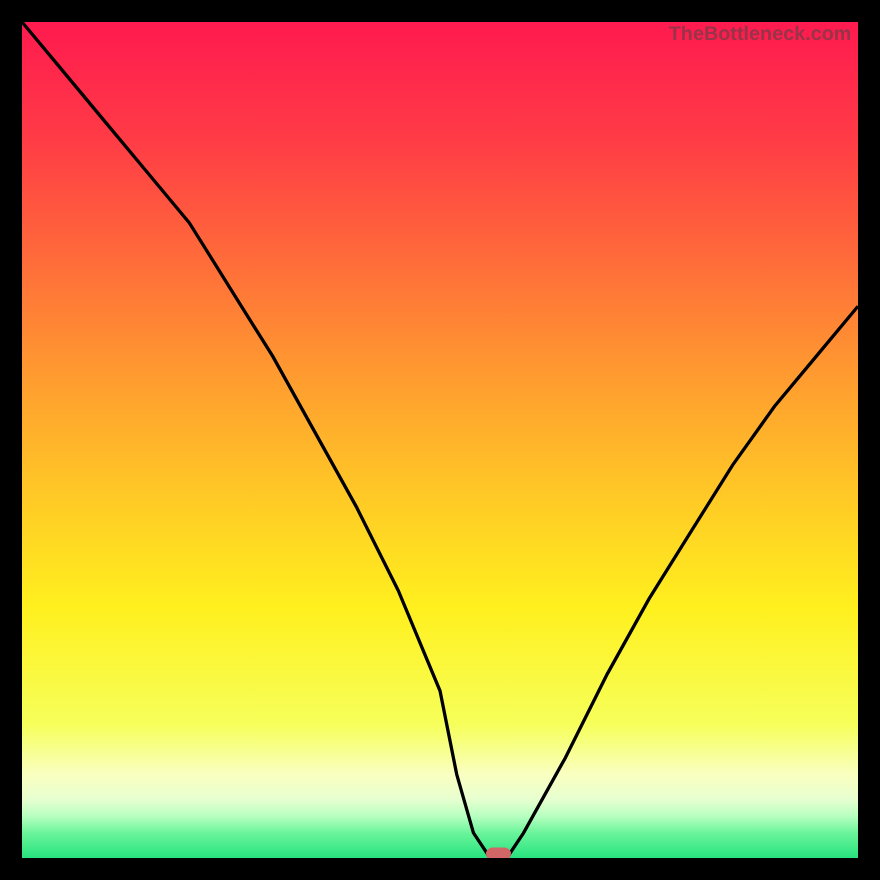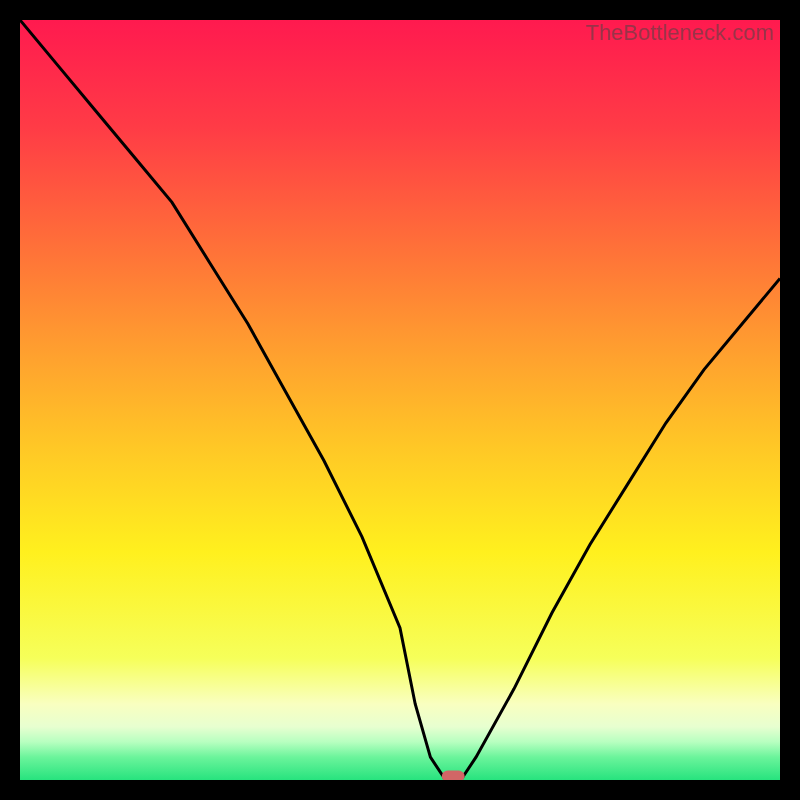--- a/index.html
+++ b/index.html
@@ -19,22 +19,22 @@
     position: absolute;
     left: 0;
     top: 0;
     width: 760px;
     height: 760px;
   }
   .watermark {
     position: absolute;
     right: 6px;
     top: 0px;
-    font-size: 22px;
-    font-weight: 400;
+    font-size: 18px;
+    font-weight: 700;
     color: rgba(70,70,70,0.55);
     letter-spacing: 0px;
     user-select: none;
   }
 </style>
 </head>
 <body>
 
 <div class="frame">
   <svg class="plot" viewBox="0 0 760 760" preserveAspectRatio="none">

